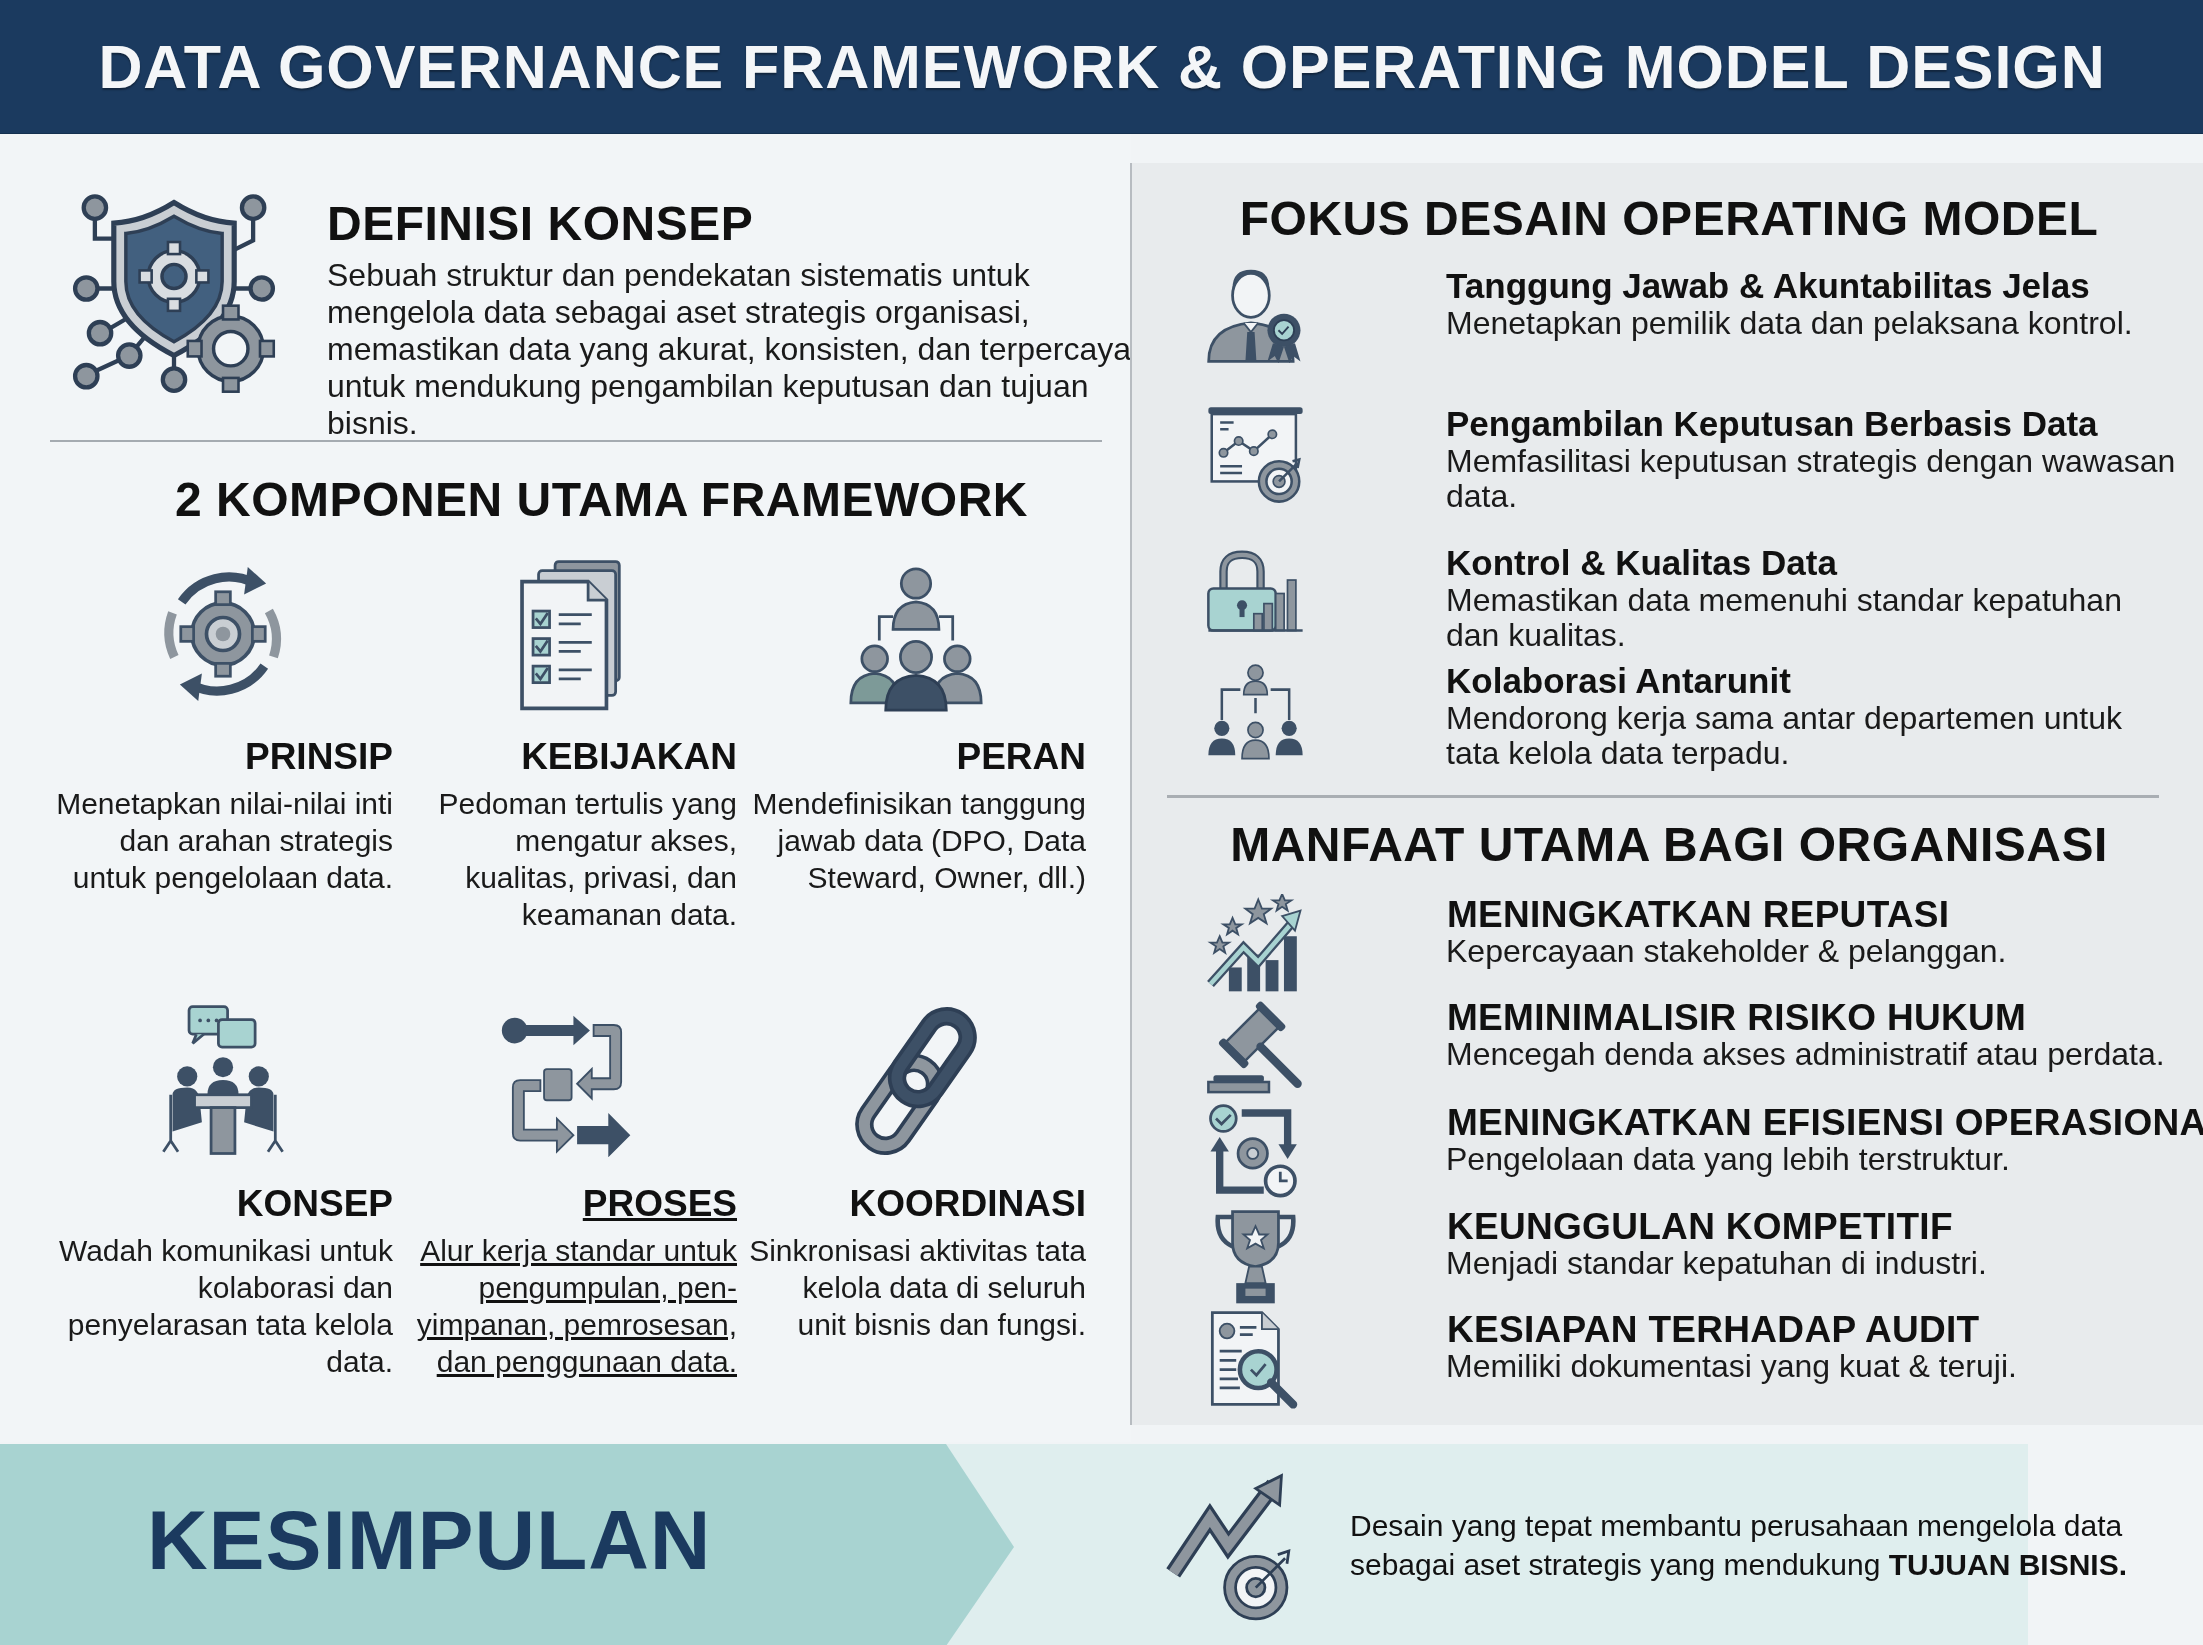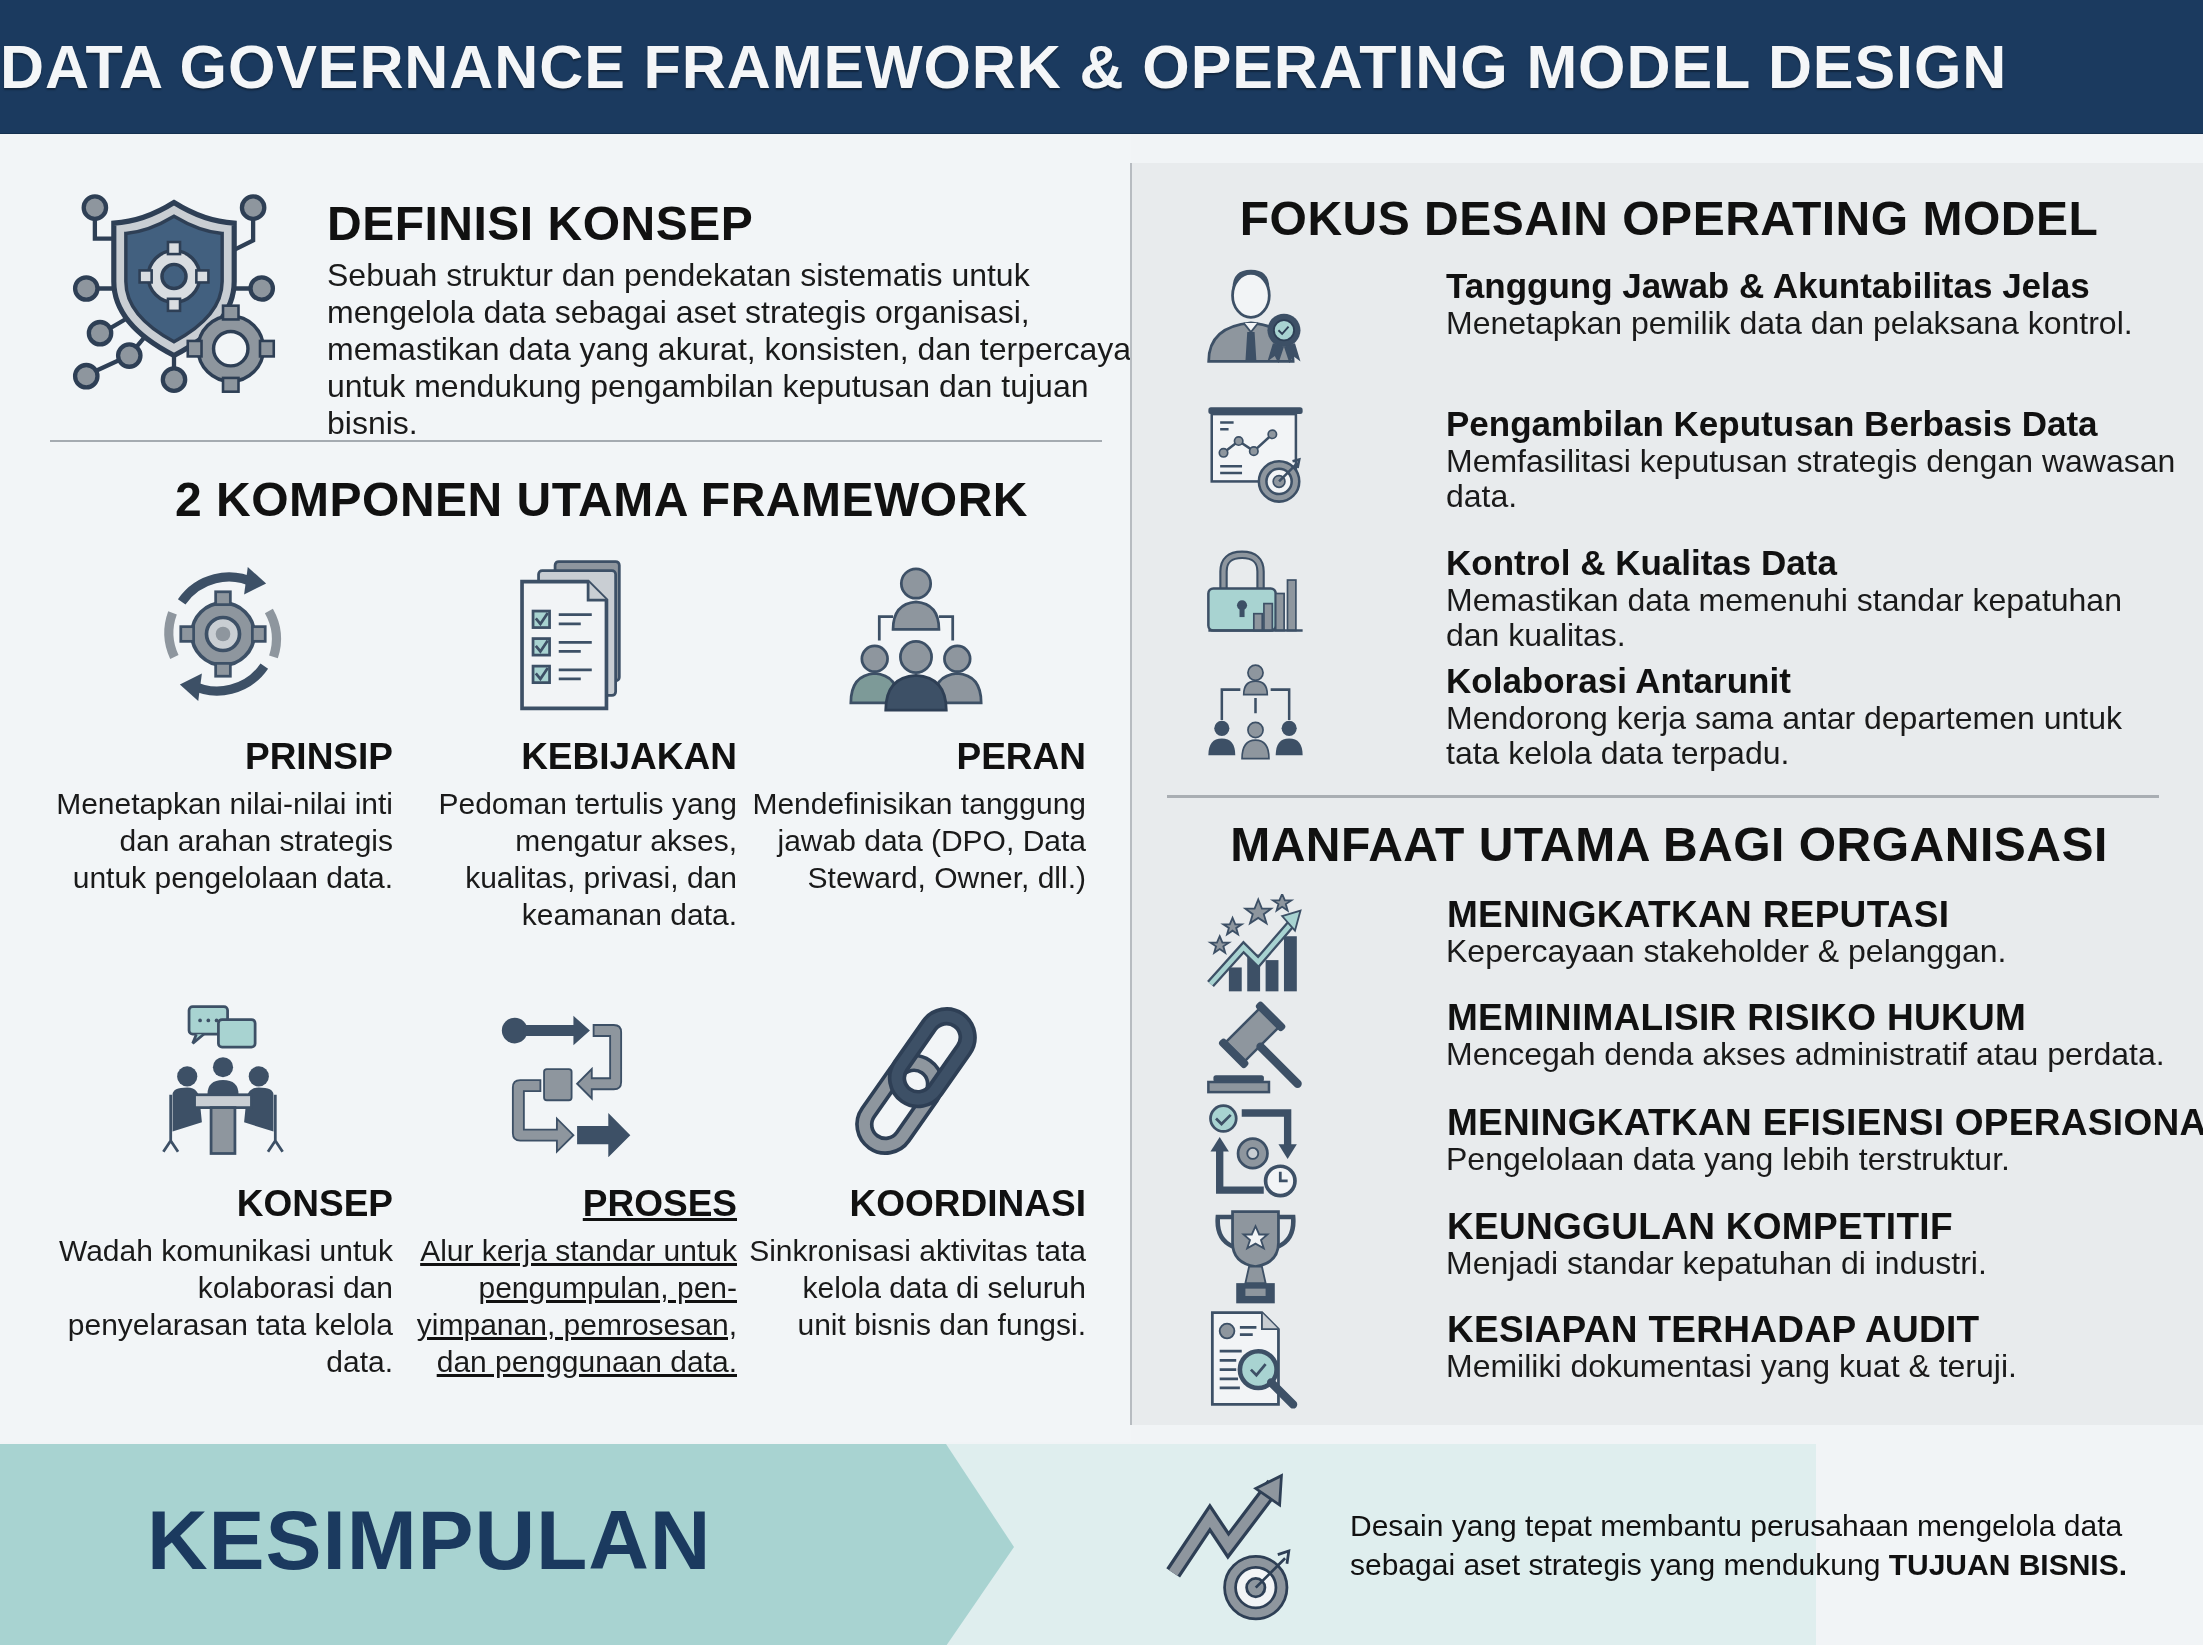--- a/index.html
+++ b/index.html
@@ -6,21 +6,21 @@
   html, body { width: 2204px; height: 1646px; overflow: hidden; }
   body {
     background: #f1f4f6;
     font-family: "Liberation Sans", "DejaVu Sans", sans-serif;
     color: #111;
     position: relative;
   }
   .header {
     position: absolute; left: 0; top: 0; width: 2204px; height: 134px;
     background: #1b3a5f;
-    display: flex; align-items: center; 
+    display: flex; align-items: center; justify-content: center;
     border-bottom: 1.8px solid #14304f;
   }
   .header h1 {
     color: #f4f6f8; font-size: 61px; font-weight: 700; letter-spacing: 0.9px;
     text-shadow: 0 1.8px 1.8px rgba(0,0,0,0.35);
   }
   
   .left { position: absolute; left: 0; top: 134px; width: 1131px; height: 1308px; background: #f2f5f7; }
   .def-icon { position: absolute; left: 62px; top: 53px; width: 224px; height: 215px; }
   .def-title { position: absolute; left: 327px; top: 62px; font-size: 48px; font-weight: 700; letter-spacing: 0.5px; }
@@ -34,21 +34,21 @@
   
   .right { position: absolute; left: 1130px; top: 163px; width: 1074px; height: 1262px; background: #e8ebed; border-left: 2.8px solid #b7bcc1; }
   .r-title { position: absolute; left: 0; width: 1074px; text-align: center; font-size: 48px; font-weight: 700; letter-spacing: 0.5px; }
   .item { position: absolute; left: 73px; width: 973px; }
   .item .ic { position: absolute; left: 0; top: 0; width: 101px; height: 101px; }
   .item .t { position: absolute; left: 241px; top: 0; font-size: 35px; font-weight: 700; white-space: nowrap; }
   .item .d { position: absolute; left: 241px; top: 40px; width: 735px; font-size: 32px; line-height: 35px; color: #1a1a1a; }
   .item.b .t { left: 242px; font-size: 37px; letter-spacing: 0.3px; }
   .hr-right { position: absolute; left: 35px; top: 632px; width: 992px; height: 2.8px; background: #a9aeb3; }
   
-  .bottom { position: absolute; left: 0; top: 1444px; width: 1816px; height: 202px; background: #dfeeee; }
+  .bottom { position: absolute; left: 0; top: 1444px; width: 2028px; height: 202px; background: #dfeeee; }
   .bottom .arrow { position: absolute; left: 0; top: 0; width: 1014px; height: 202px;
     background: #a8d3d1; clip-path: polygon(0 0, 946px 0, 1014px 103px, 946px 202px, 0 202px); }
   .bottom .kes { position: absolute; left: 147px; top: 48px; font-size: 84px; font-weight: 700; color: #1b3a5f; letter-spacing: 0.9px; }
   .bottom .bic { position: absolute; left: 1164px; top: 27.5px; width: 156px; height: 156px; }
   .bottom .btxt { position: absolute; left: 1350px; top: 62px; width: 826px; font-size: 30px; line-height: 39px; color: #111; }
   .bottom .btxt b { font-weight: 700; }
 </style>
 </head>
 <body>
 

